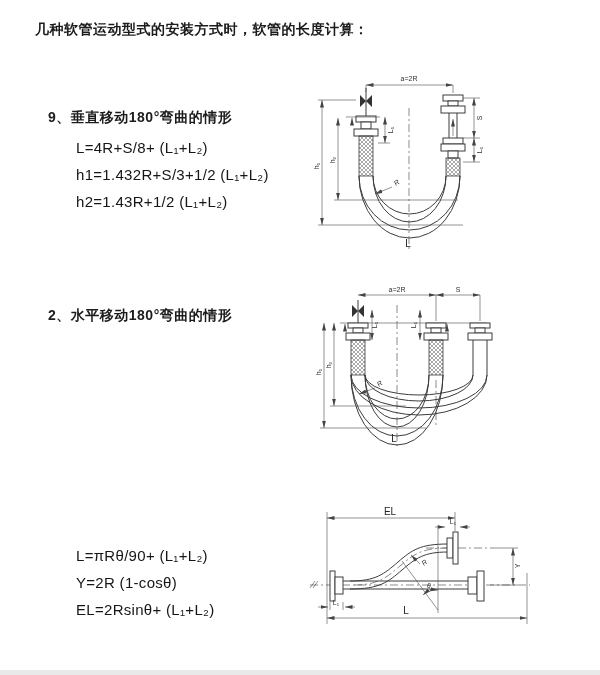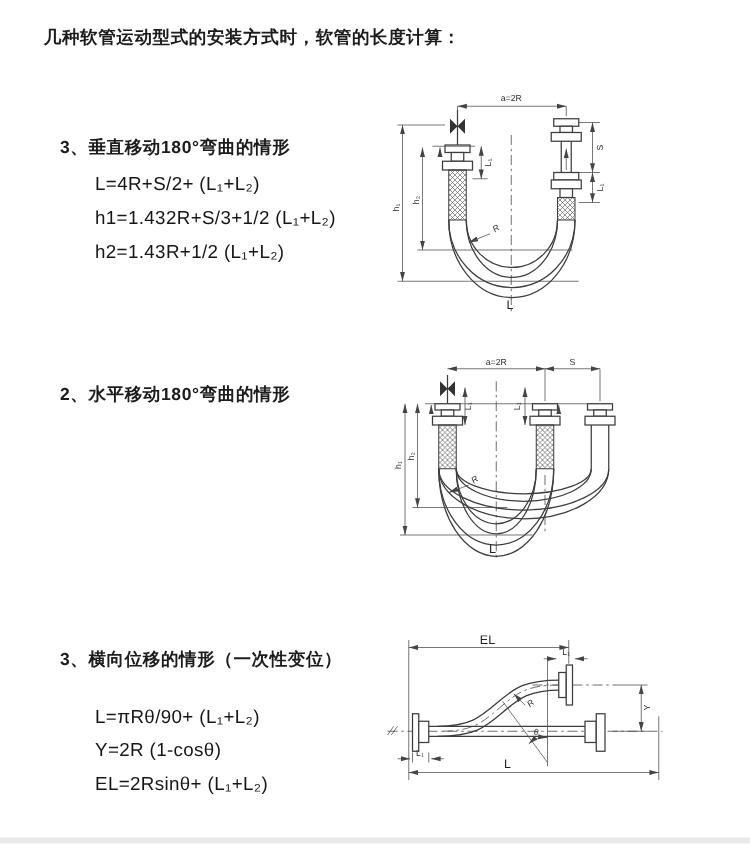--- a/index.html
+++ b/index.html
@@ -28,34 +28,33 @@
   .edge{position:absolute;left:0;bottom:0;width:600px;height:5px;background:#e9e9e9;}
 </style>
 </head>
 <body>
 
 <div class="page">
 
   <div class="title">几种软管运动型式的安装方式时，软管的长度计算：</div>
 
   <div class="section" id="sec1">
-    <div class="sec-heading">3、垂直移动180°弯曲的情形</div>
+    <div class="sec-heading">9、垂直移动180°弯曲的情形</div>
     <div class="formulas">
-      <div class="formula">L=4R+S/2+ (L₁+L₂)</div>
+      <div class="formula">L=4R+S/8+ (L₁+L₂)</div>
       <div class="formula">h1=1.432R+S/3+1/2 (L₁+L₂)</div>
       <div class="formula">h2=1.43R+1/2 (L₁+L₂)</div>
     </div>
   </div>
 
   <div class="section" id="sec2">
     <div class="sec-heading">2、水平移动180°弯曲的情形</div>
   </div>
 
   <div class="section" id="sec3">
-    <div class="sec-heading">3、横向位移的情形（一次性变位）</div>
     <div class="formulas">
       <div class="formula">L=πRθ/90+ (L₁+L₂)</div>
       <div class="formula">Y=2R (1-cosθ)</div>
       <div class="formula">EL=2Rsinθ+ (L₁+L₂)</div>
     </div>
   </div>
 
   <svg id="dia1" width="285" height="195" viewBox="0 0 285 195">
     <defs>
       <pattern id="hx1" width="4" height="4" patternUnits="userSpaceOnUse">

